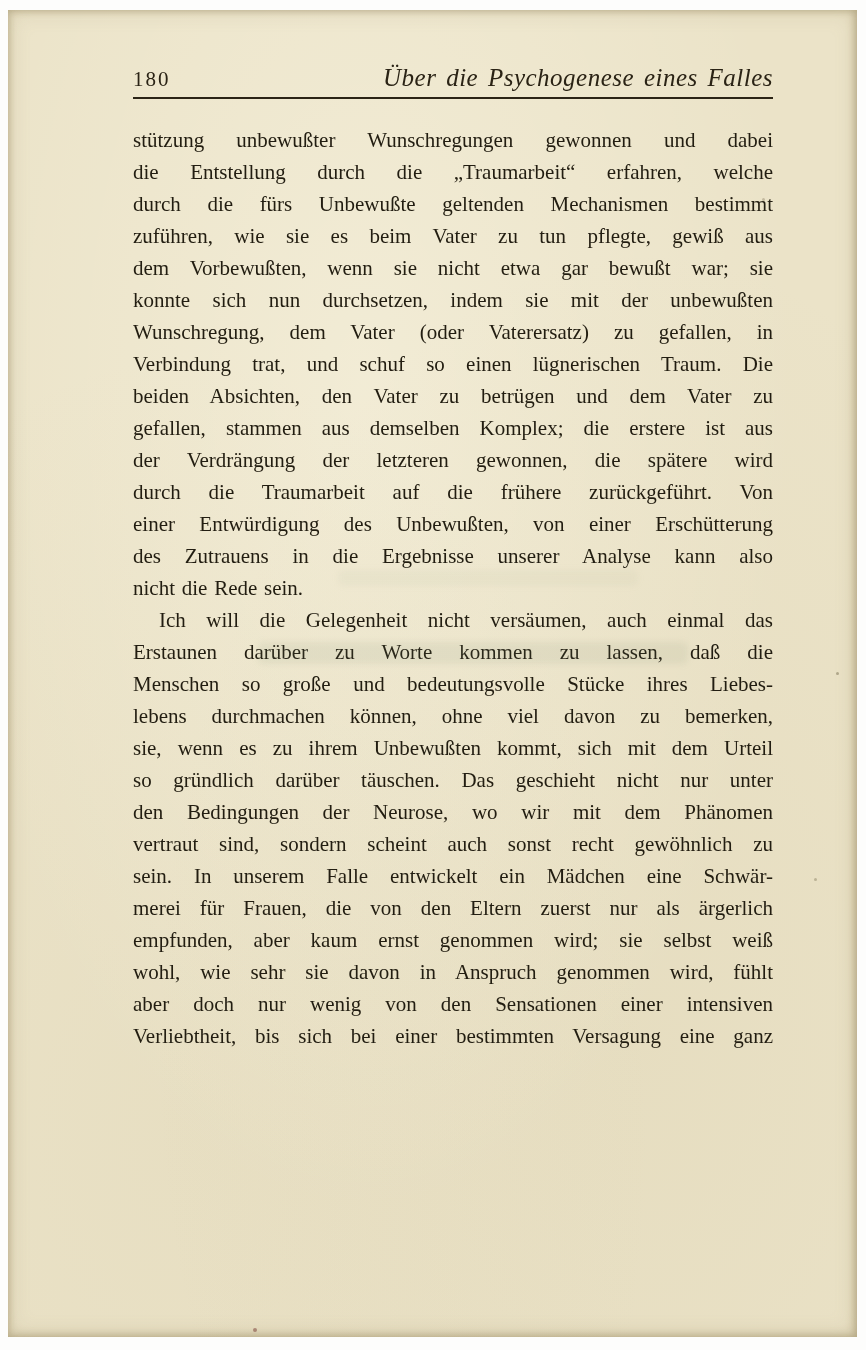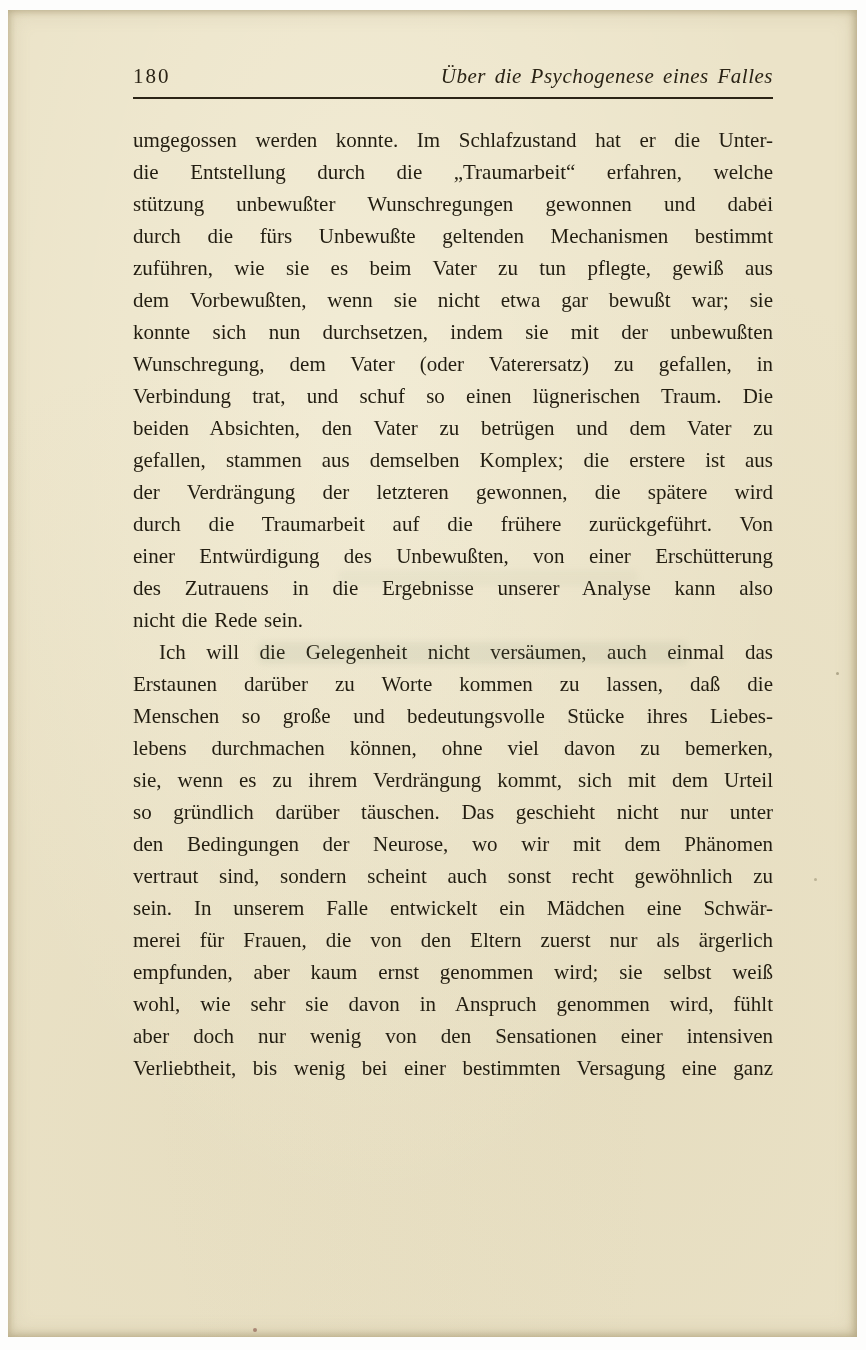--- a/index.html
+++ b/index.html
@@ -42,21 +42,21 @@
     display: flex;
     justify-content: space-between;
     align-items: baseline;
     color: #2a2315;
   }
   .page-number {
     font-size: 21px;
     letter-spacing: 2px;
   }
   .running-title {
-    font-size: 21px;
+    font-size: 25px;
     font-style: italic;
     letter-spacing: 0.5px;
     word-spacing: 3px;
   }
   .header-rule {
     position: absolute;
     left: 125px;
     top: 87px;
     width: 640px;
     height: 2px;
@@ -106,52 +106,51 @@
 
     <div class="header-row">
       <span class="page-number">180</span>
       <span class="running-title">Über die Psychogenese eines Falles</span>
     </div>
 
     <div class="header-rule"></div>
 
     <div class="body-text" id="body-text">
         <div class="para ends">
-          <div class="line">umgegossen werden konnte. Im Schlafzustand hat er die Unter-</div>
+          <div class="line">stützung unbewußter Wunschregungen gewonnen und dabei</div>
           <div class="line">die Entstellung durch die „Traumarbeit“ erfahren, welche</div>
-          <div class="line">stützung unbewußter Wunschregungen gewonnen und dabei</div>
           <div class="line">durch die fürs Unbewußte geltenden Mechanismen bestimmt</div>
           <div class="line">zuführen, wie sie es beim Vater zu tun pflegte, gewiß aus</div>
           <div class="line">dem Vorbewußten, wenn sie nicht etwa gar bewußt war; sie</div>
           <div class="line">konnte sich nun durchsetzen, indem sie mit der unbewußten</div>
           <div class="line">Wunschregung, dem Vater (oder Vaterersatz) zu gefallen, in</div>
           <div class="line">Verbindung trat, und schuf so einen lügnerischen Traum. Die</div>
           <div class="line">beiden Absichten, den Vater zu betrügen und dem Vater zu</div>
           <div class="line">gefallen, stammen aus demselben Komplex; die erstere ist aus</div>
           <div class="line">der Verdrängung der letzteren gewonnen, die spätere wird</div>
           <div class="line">durch die Traumarbeit auf die frühere zurückgeführt. Von</div>
           <div class="line">einer Entwürdigung des Unbewußten, von einer Erschütterung</div>
           <div class="line">des Zutrauens in die Ergebnisse unserer Analyse kann also</div>
           <div class="line last">nicht die Rede sein.</div>
         </div>
         <div class="para indent continued">
           <div class="line">Ich will die Gelegenheit nicht versäumen, auch einmal das</div>
           <div class="line">Erstaunen darüber zu Worte kommen zu lassen, daß die</div>
           <div class="line">Menschen so große und bedeutungsvolle Stücke ihres Liebes-</div>
           <div class="line">lebens durchmachen können, ohne viel davon zu bemerken,</div>
-          <div class="line">sie, wenn es zu ihrem Verdrängung kommt, sich mit dem Urteil</div>
+          <div class="line">sie, wenn es zu ihrem Unbewußten kommt, sich mit dem Urteil</div>
           <div class="line">so gründlich darüber täuschen. Das geschieht nicht nur unter</div>
           <div class="line">den Bedingungen der Neurose, wo wir mit dem Phänomen</div>
           <div class="line">vertraut sind, sondern scheint auch sonst recht gewöhnlich zu</div>
           <div class="line">sein. In unserem Falle entwickelt ein Mädchen eine Schwär-</div>
           <div class="line">merei für Frauen, die von den Eltern zuerst nur als ärgerlich</div>
           <div class="line">empfunden, aber kaum ernst genommen wird; sie selbst weiß</div>
           <div class="line">wohl, wie sehr sie davon in Anspruch genommen wird, fühlt</div>
           <div class="line">aber doch nur wenig von den Sensationen einer intensiven</div>
-          <div class="line">Verliebtheit, bis wenig bei einer bestimmten Versagung eine ganz</div>
+          <div class="line">Verliebtheit, bis sich bei einer bestimmten Versagung eine ganz</div>
         </div>
       </div>
 
     <div class="smudge s1"></div>
     <div class="smudge s2"></div>
     <div class="speck p1"></div>
     <div class="speck p2"></div>
     <div class="speck p3"></div>
     <div class="speck p4"></div>
   </div>

